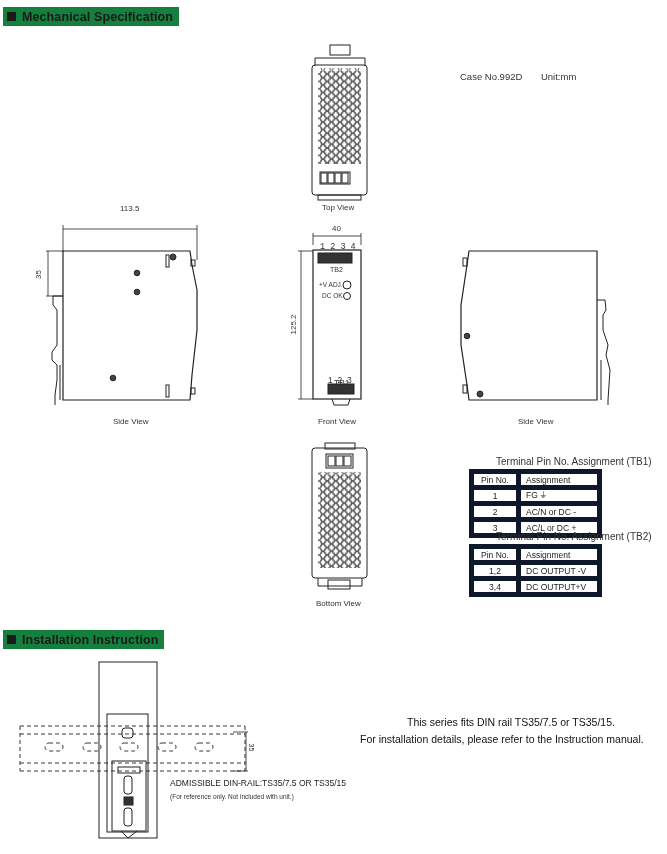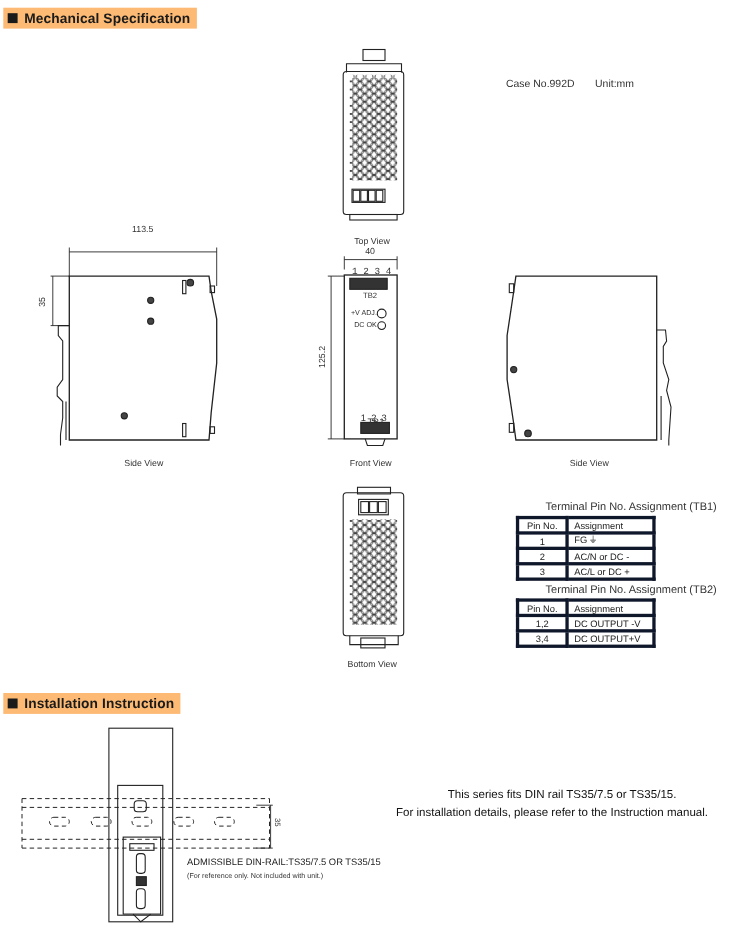--- a/index.html
+++ b/index.html
@@ -1,25 +1,25 @@
 <!DOCTYPE html>
 <html><head>
 <meta charset="utf-8">
 <style>
   html, body { margin:0; padding:0; background:#fff; }
   body { width:667px; height:854px; position:relative; overflow:hidden; font-family:"Liberation Sans", sans-serif; color:#222; }
-  .section-header { position:absolute; left:3px; height:19px; background:#fdba74; display:flex; align-items:center; padding-left:4px; padding-right:6px; }
+  .section-header { position:absolute; left:3px; height:19px; background:#15803d; display:flex; align-items:center; padding-left:4px; padding-right:6px; }
   .section-header .sq { width:9px; height:9px; background:#1a1a1a; margin-right:6px; }
   .section-header .title { font-family:"Liberation Sans", sans-serif; font-weight:bold; font-size:12.5px; color:#1a1a1a; letter-spacing:0.1px; }
   .txt { position:absolute; font-size:8px; color:#333; white-space:nowrap; }
   .case { position:absolute; left:460px; top:71px; font-size:9.5px; color:#333; }
   .case span { margin-right:16px; }
   svg.drawing { position:absolute; left:0; top:0; }
   table.pins { position:absolute; border-collapse:collapse; font-size:8.5px; color:#222; }
-  table.pins td, table.pins th { border:3px solid #0f172a; padding:0 5px; height:11px; font-weight:normal; }
+  table.pins td, table.pins th { border:5px solid #0f172a; padding:0 5px; height:11px; font-weight:normal; }
   table.pins .c1 { width:32px; text-align:center; }
   table.pins .c2 { width:66px; text-align:left; }
   .tbl-title { position:absolute; font-size:10px; color:#333; white-space:nowrap;margin-left:28px; }
   .note { position:absolute; left:360px; font-size:10.5px; color:#111; white-space:nowrap; }
 </style>
 </head>
 <body>
 
 <div class="section-header" style="top:7px;">
   <div class="sq"></div>
@@ -142,21 +142,21 @@
       <rect x="112" y="761" width="34" height="70"></rect>
       <rect x="118" y="767" width="22" height="6"></rect>
       <rect x="124" y="776" width="8" height="18" rx="3"></rect>
       <rect x="124" y="797" width="9" height="8" fill="#333"></rect>
       <rect x="124" y="808" width="8" height="18" rx="3"></rect>
       <path d="M121,831 L128,838 L137,831"></path>
     </g>
   </g>
 </svg>
 
-<div class="txt" style="left:322px; top:215px;">Top View</div>
+<div class="txt" style="left:322px; top:203px;">Top View</div>
 <div class="txt" style="left:113px; top:417px;">Side View</div>
 <div class="txt" style="left:318px; top:417px;">Front View</div>
 <div class="txt" style="left:518px; top:417px;">Side View</div>
 <div class="txt" style="left:316px; top:599px;">Bottom View</div>
 
 <div class="txt" style="left:120px; top:204px;">113.5</div>
 <div class="txt" style="left:34px; top:270px; transform:rotate(-90deg);">35</div>
 <div class="txt" style="left:332px; top:224px;">40</div>
 <div class="txt" style="left:283px; top:320px; transform:rotate(-90deg);">125.2</div>
 

